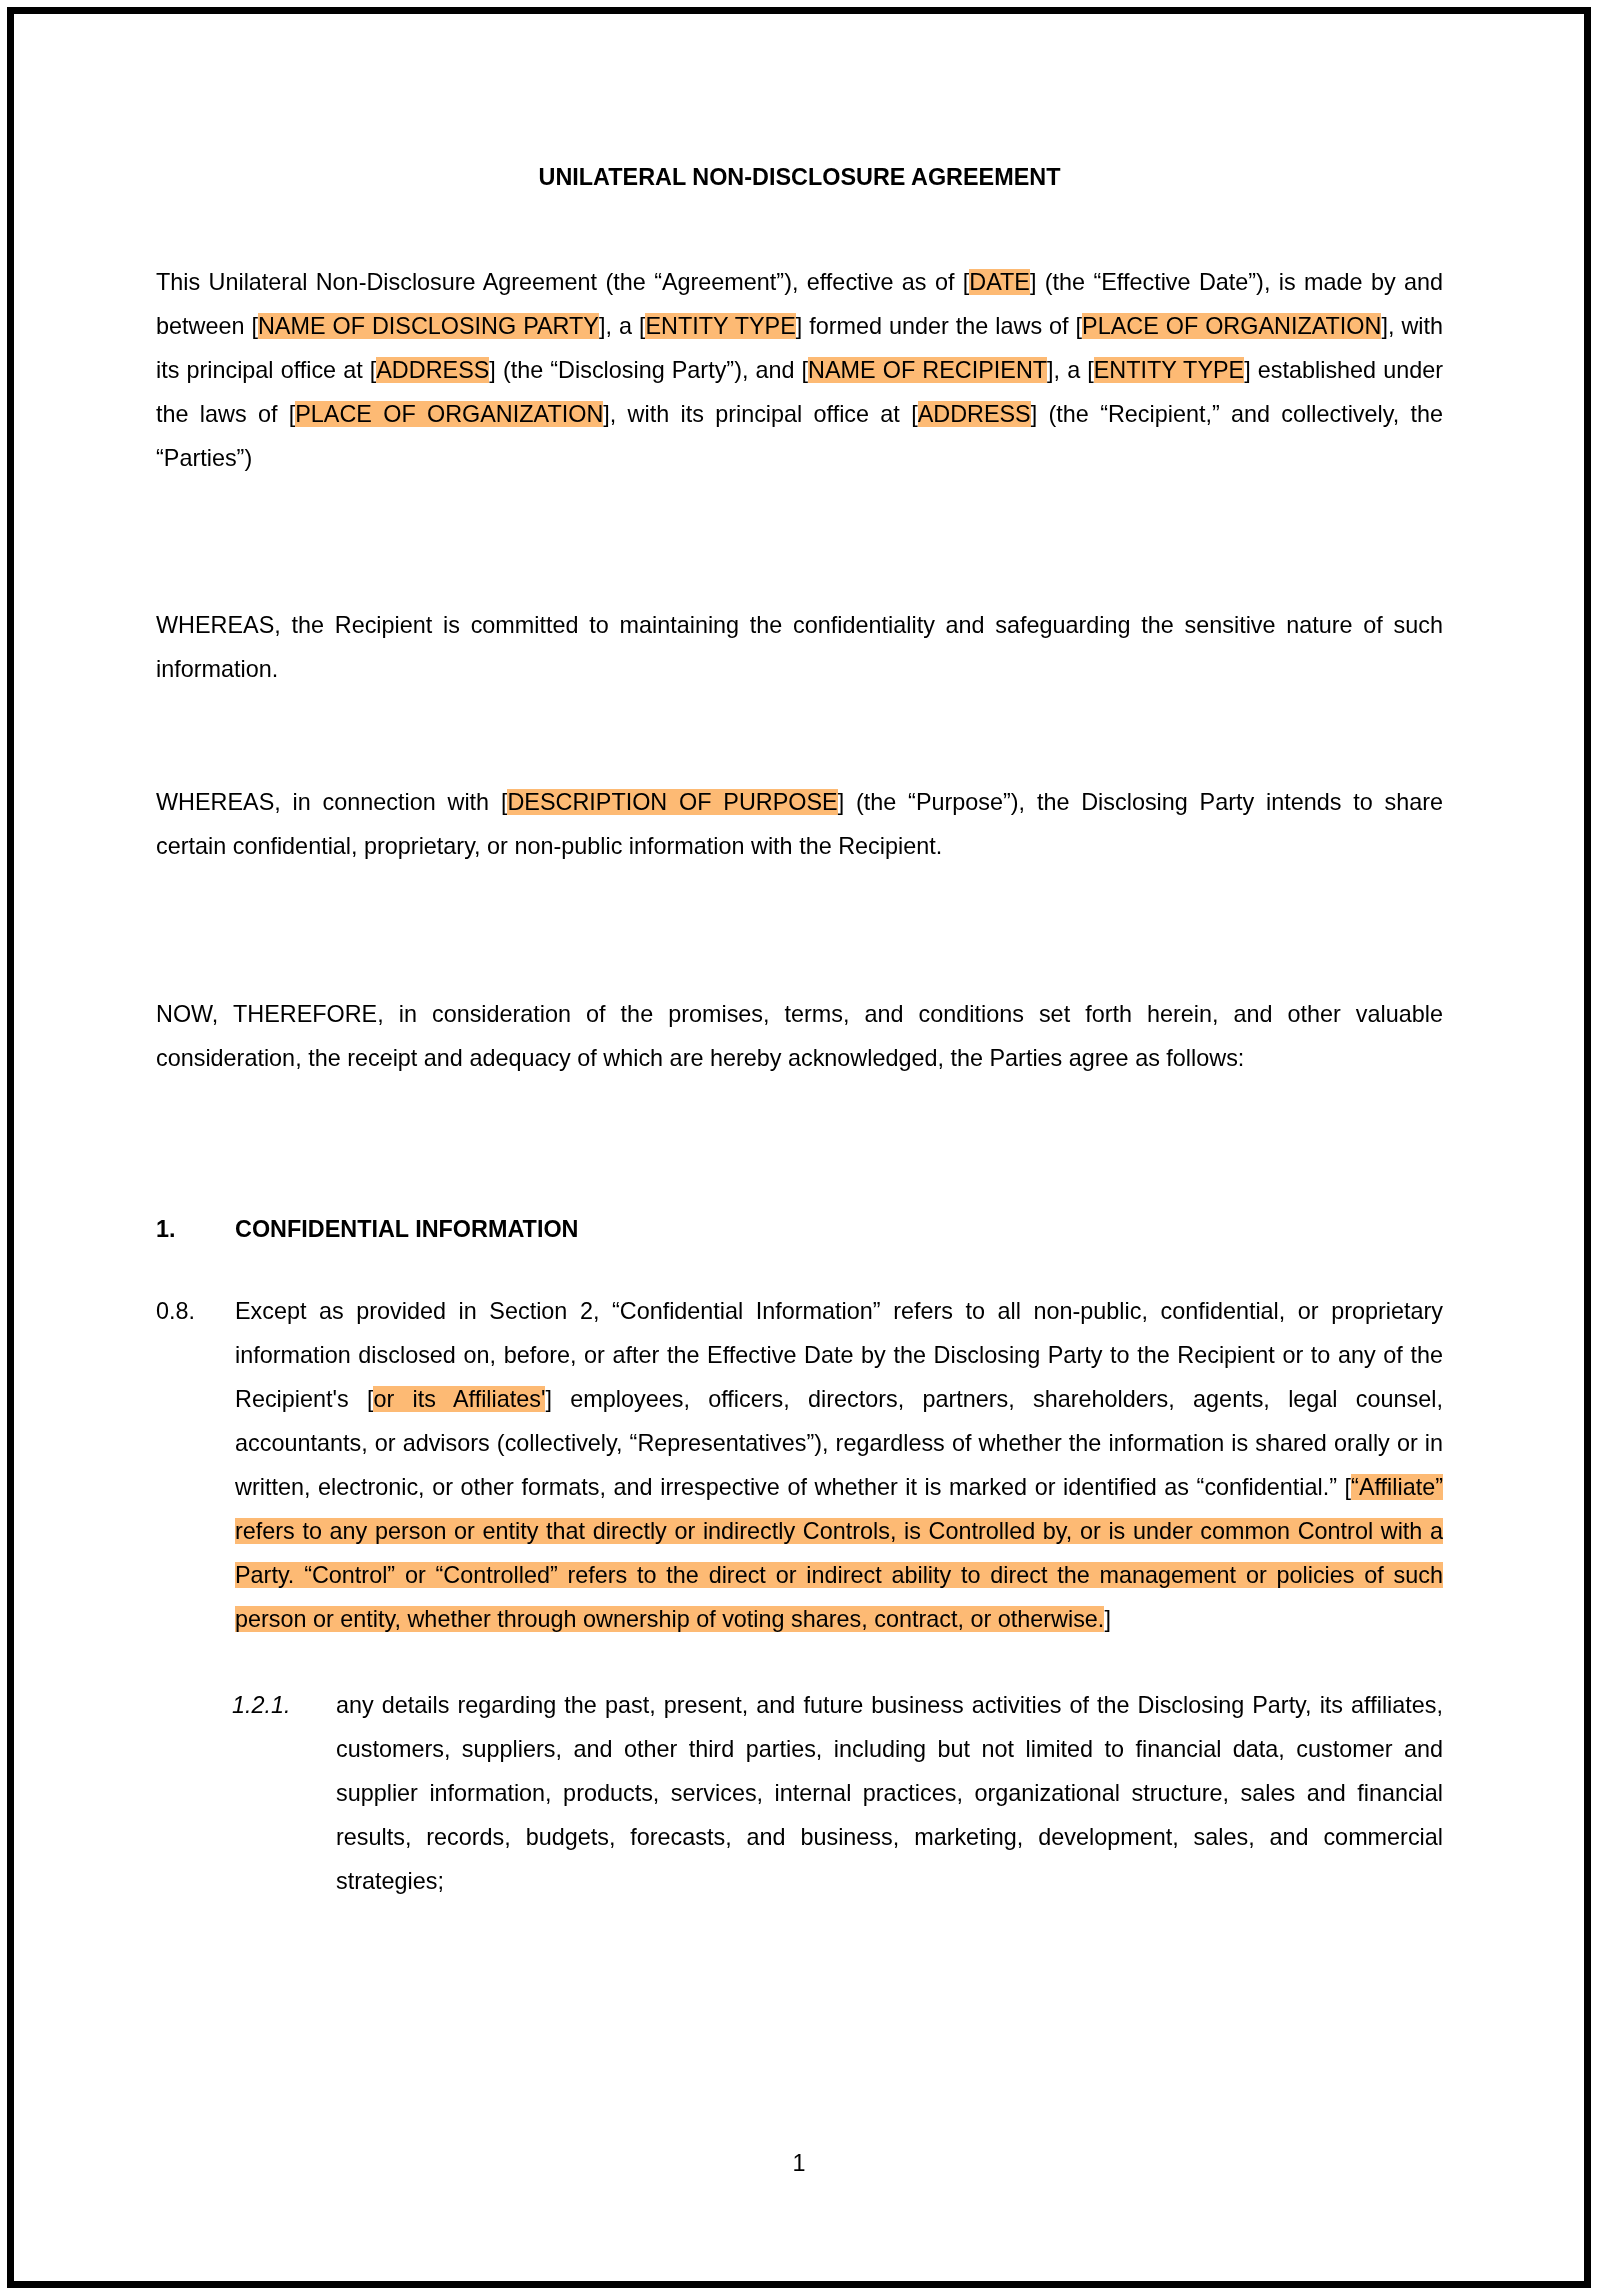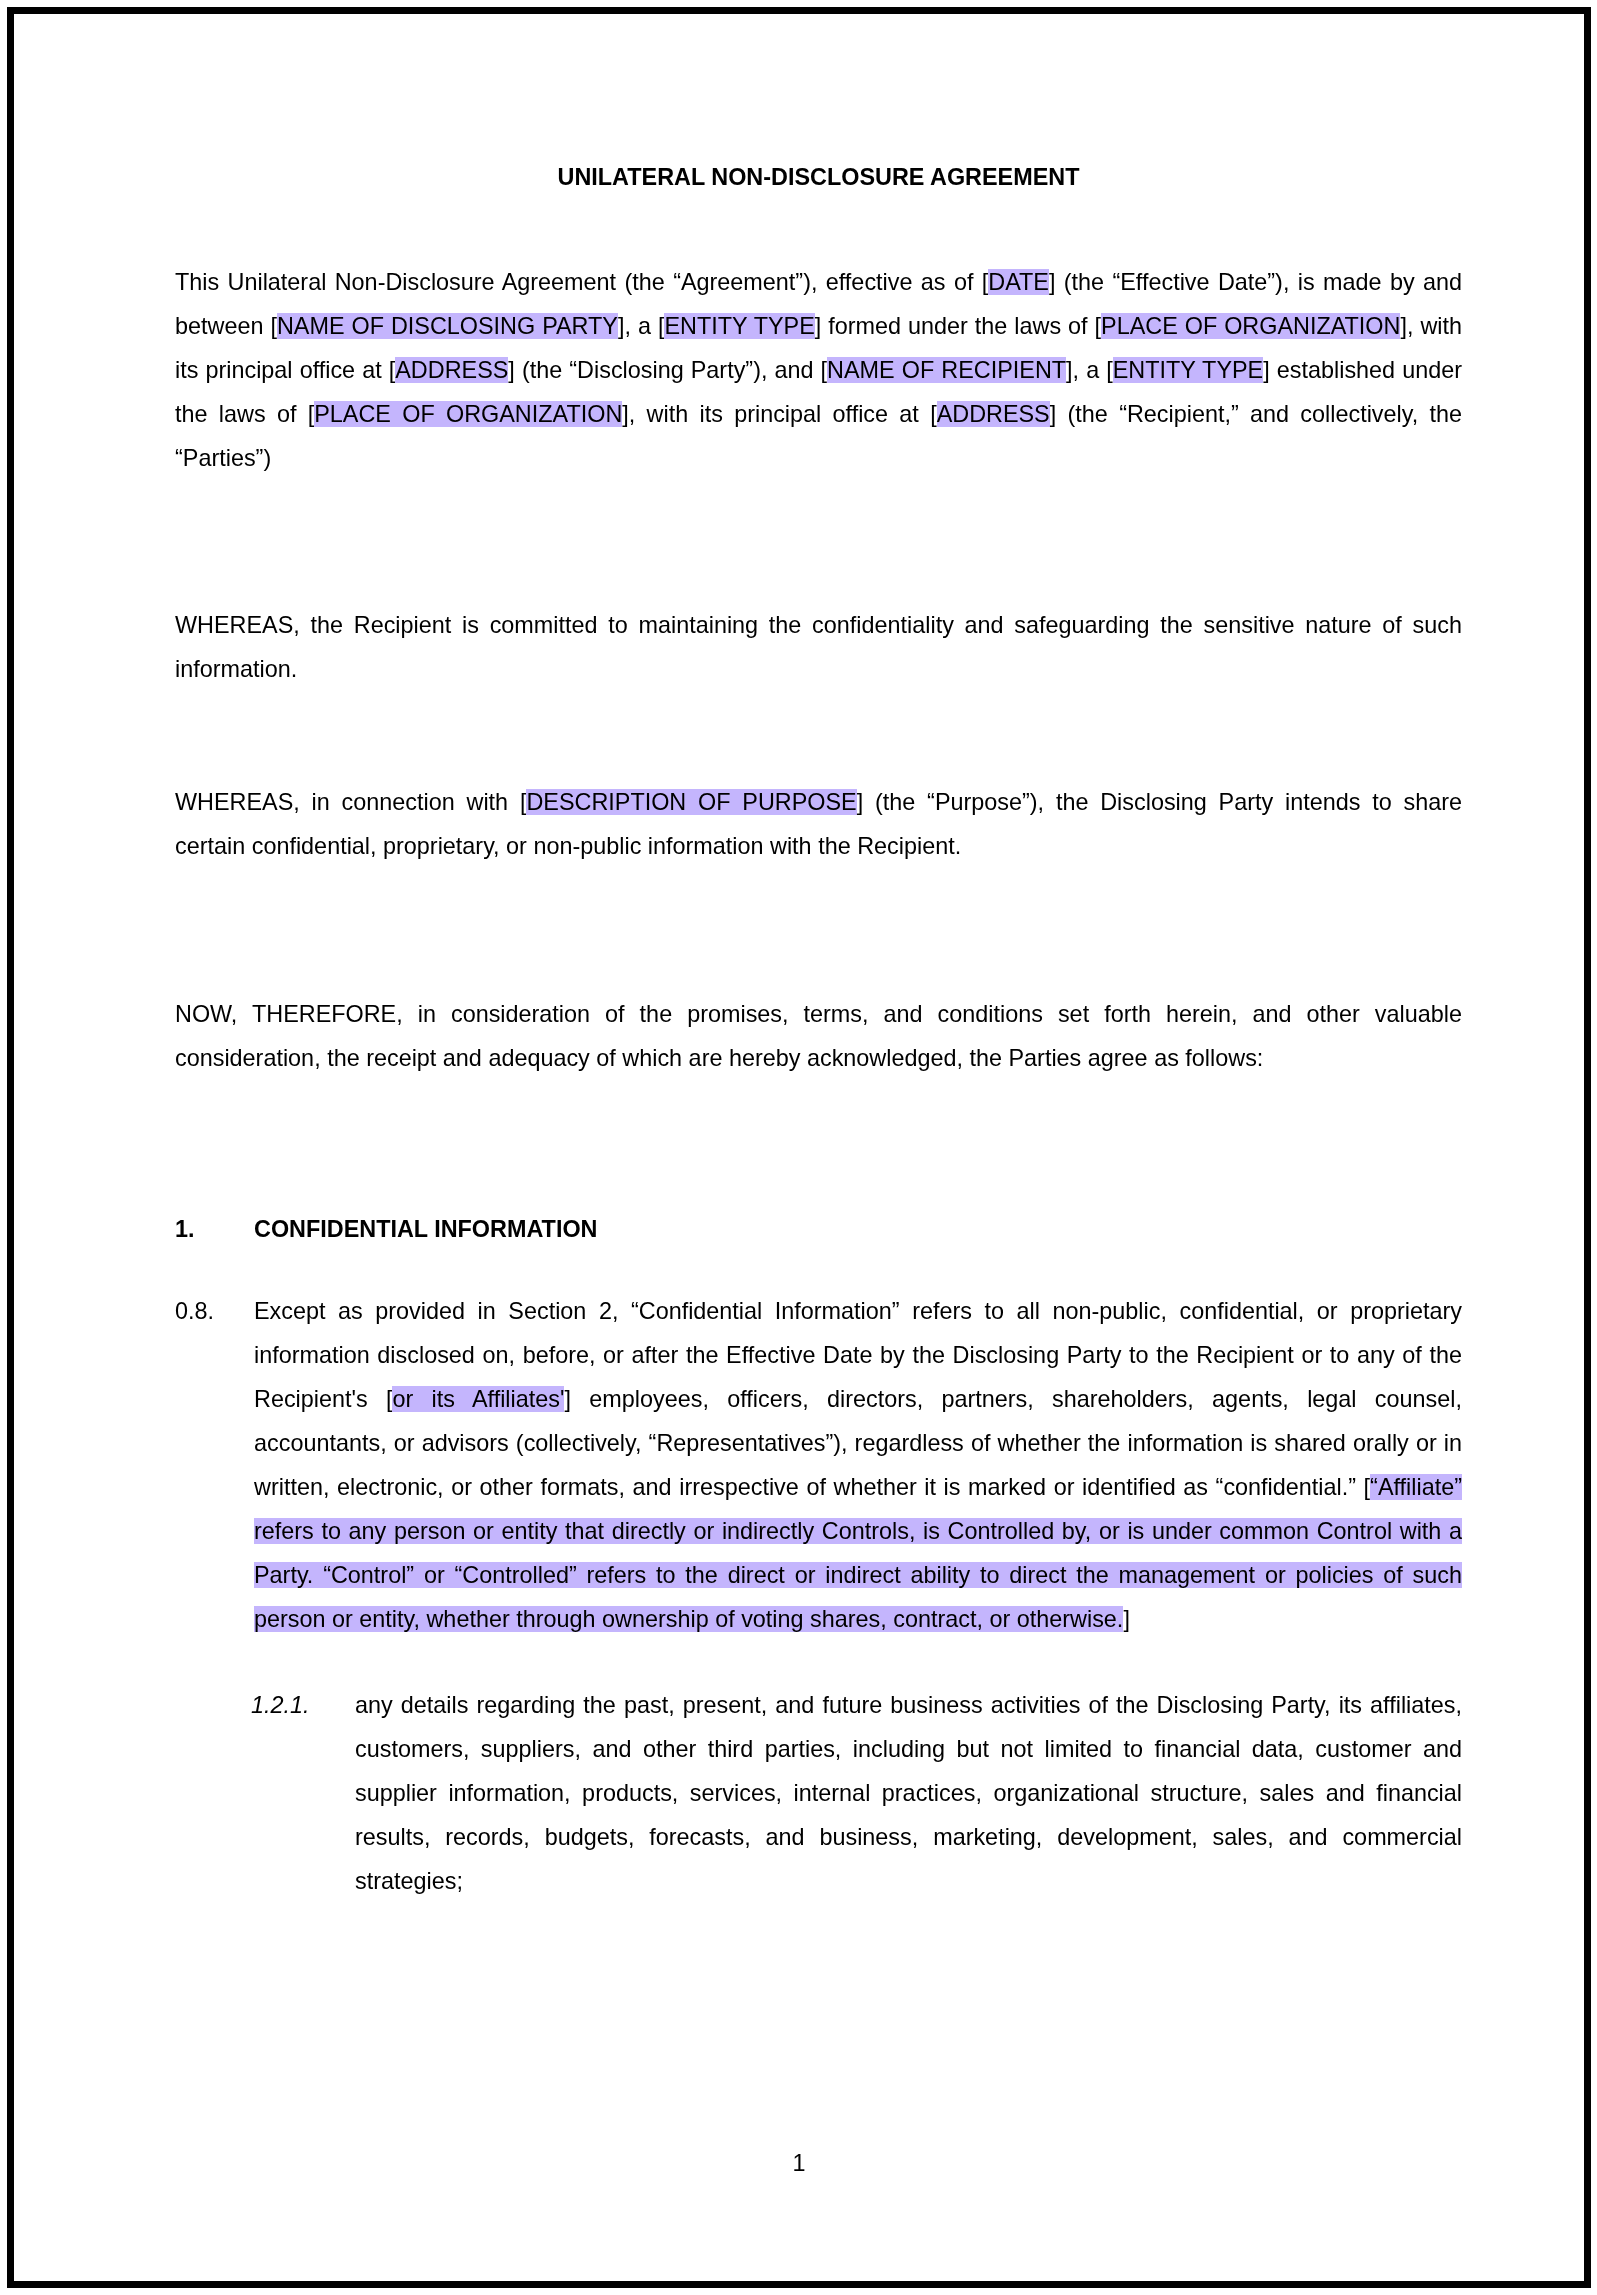--- a/index.html
+++ b/index.html
@@ -15,35 +15,35 @@
     overflow: hidden;
   }
   .frame {
     position: absolute;
     left: 6.7px; top: 6.7px; right: 6.7px; bottom: 6.7px;
     border: 7.5px solid #000000;
     pointer-events: none;
   }
   .content {
     position: absolute;
-    left: 175px;
+    left: 156px;
     top: 0;
     width: 1287px;
     padding-top: 155px;
   }
   .title {
     margin: 0;
     text-align: center;
     font-weight: bold;
     font-size: 23.4px;
     line-height: 44px;
   }
   p, .clause, .heading { margin: 0; }
   .j { text-align: justify; }
-  .hl { background: #c4b5fd; }
+  .hl { background: #fdba74; }
   .b { font-weight: normal; }
   .heading {
     position: relative;
     padding-left: 79px;
     font-weight: bold;
   }
   .heading .num { position: absolute; left: 0; top: 0; }
   .clause { position: relative; padding-left: 79px; }
   .clause > .num { position: absolute; left: 0; top: 0; }
   .clause--sub { padding-left: 180px; }

